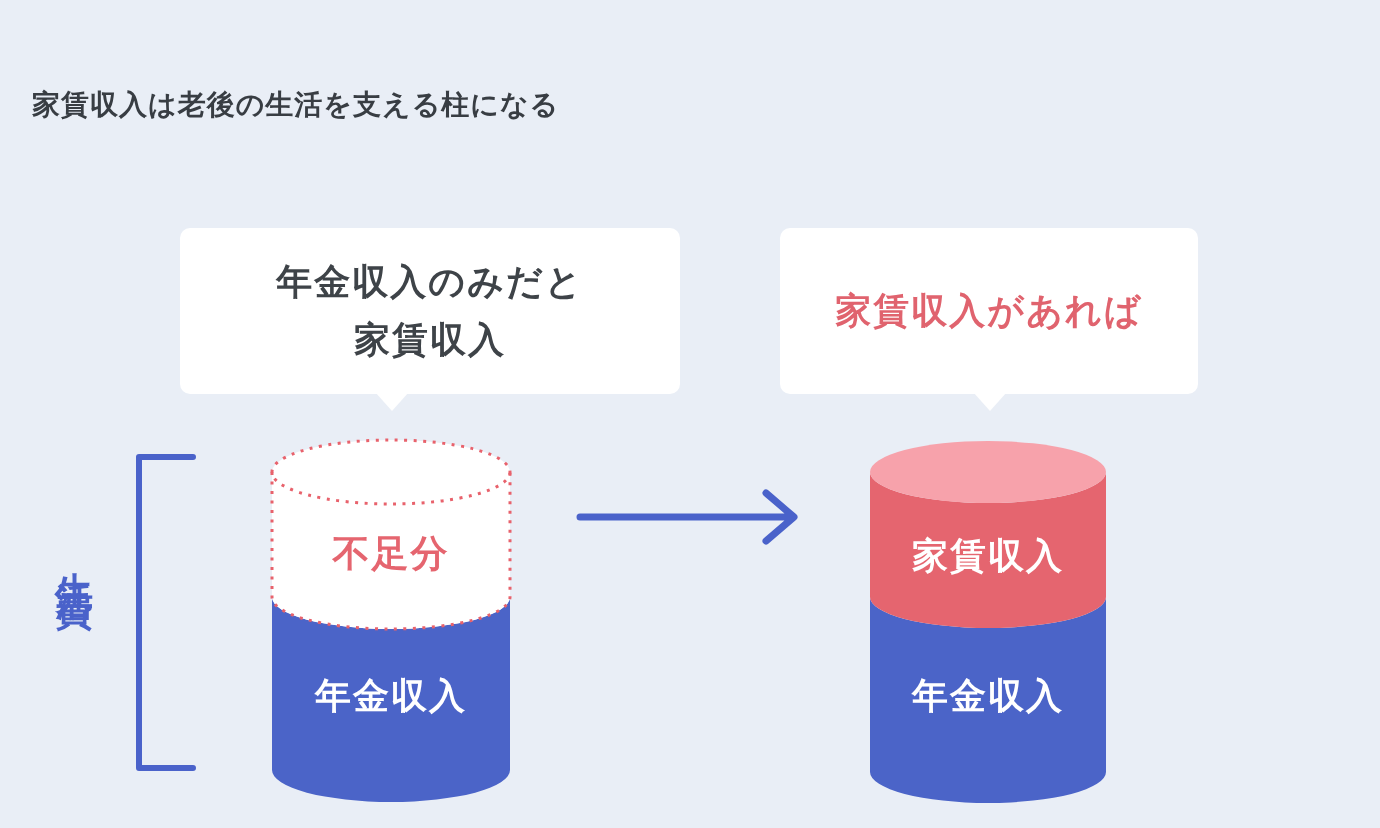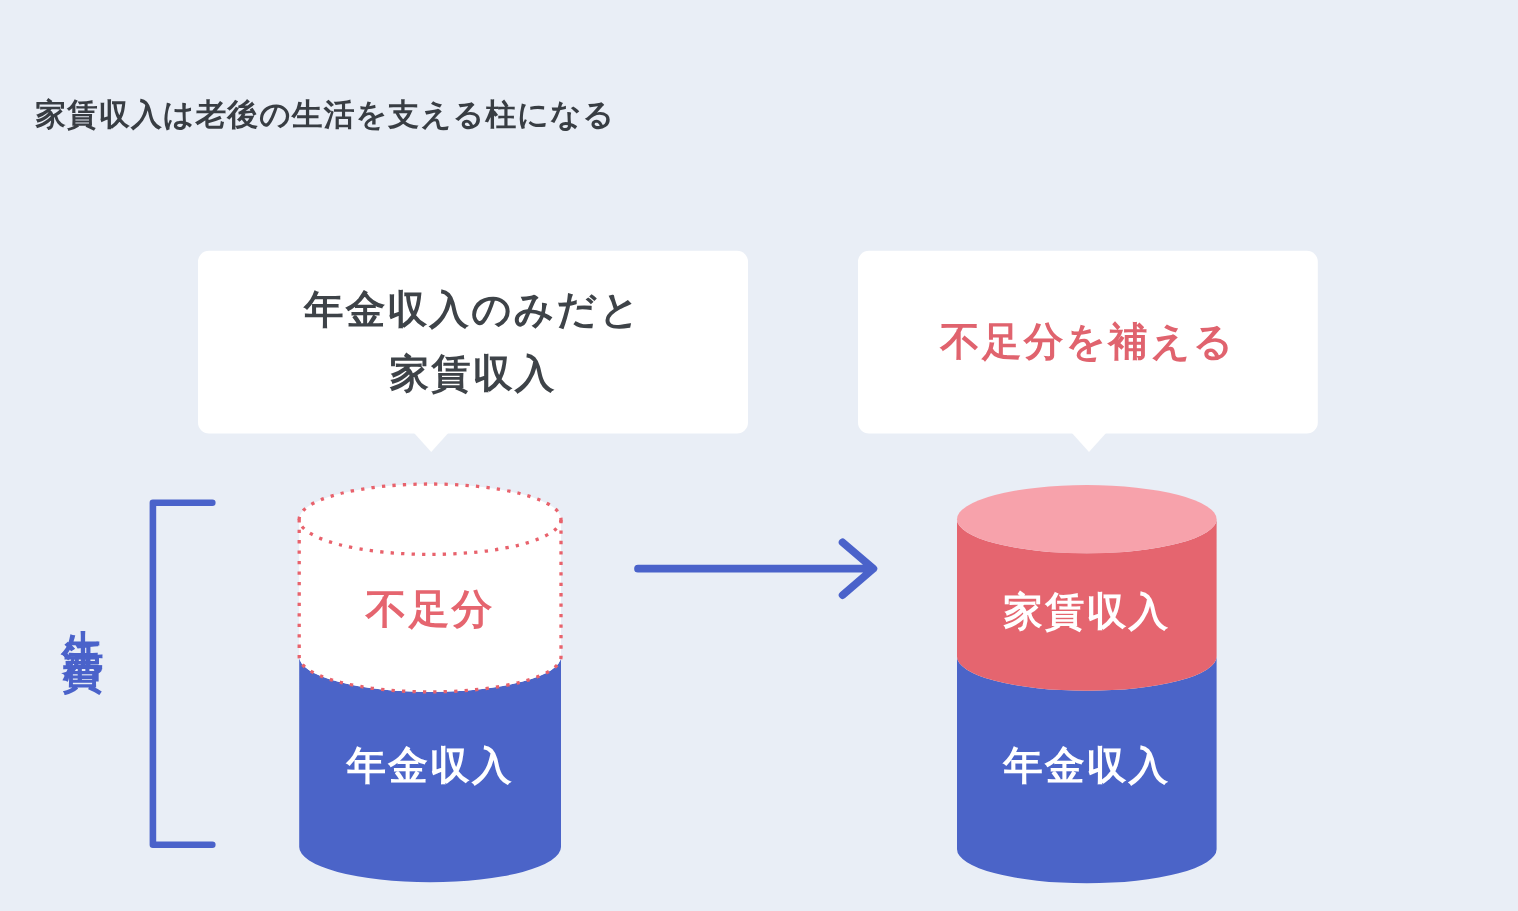--- a/index.html
+++ b/index.html
@@ -97,21 +97,21 @@
 
   <div class="page-title">家賃収入は老後の生活を支える柱になる</div>
 
   <div class="callout callout-left">
     <span class="callout-line">年金収入のみだと</span>
     <span class="callout-line">家賃収入</span>
     <div class="callout-tail"></div>
   </div>
 
   <div class="callout callout-right">
-    <span class="callout-line">不足分を補える</span>
+    <span class="callout-line">家賃収入があれば</span>
     <div class="callout-tail"></div>
   </div>
 
   <div class="bracket-label">生活費</div>
 
   <svg class="diagram-svg" viewBox="0 0 1380 828">
 
     <path d="M193 457 H139 V768 H193" fill="none" stroke="#4a62ca" stroke-width="6" stroke-linecap="round" stroke-linejoin="round"></path>
 
     <path d="M272 597 L272 770 A119 32 0 0 0 510 770 L510 597 A119 32 0 0 1 272 597 Z" fill="#4b64c8"></path>

